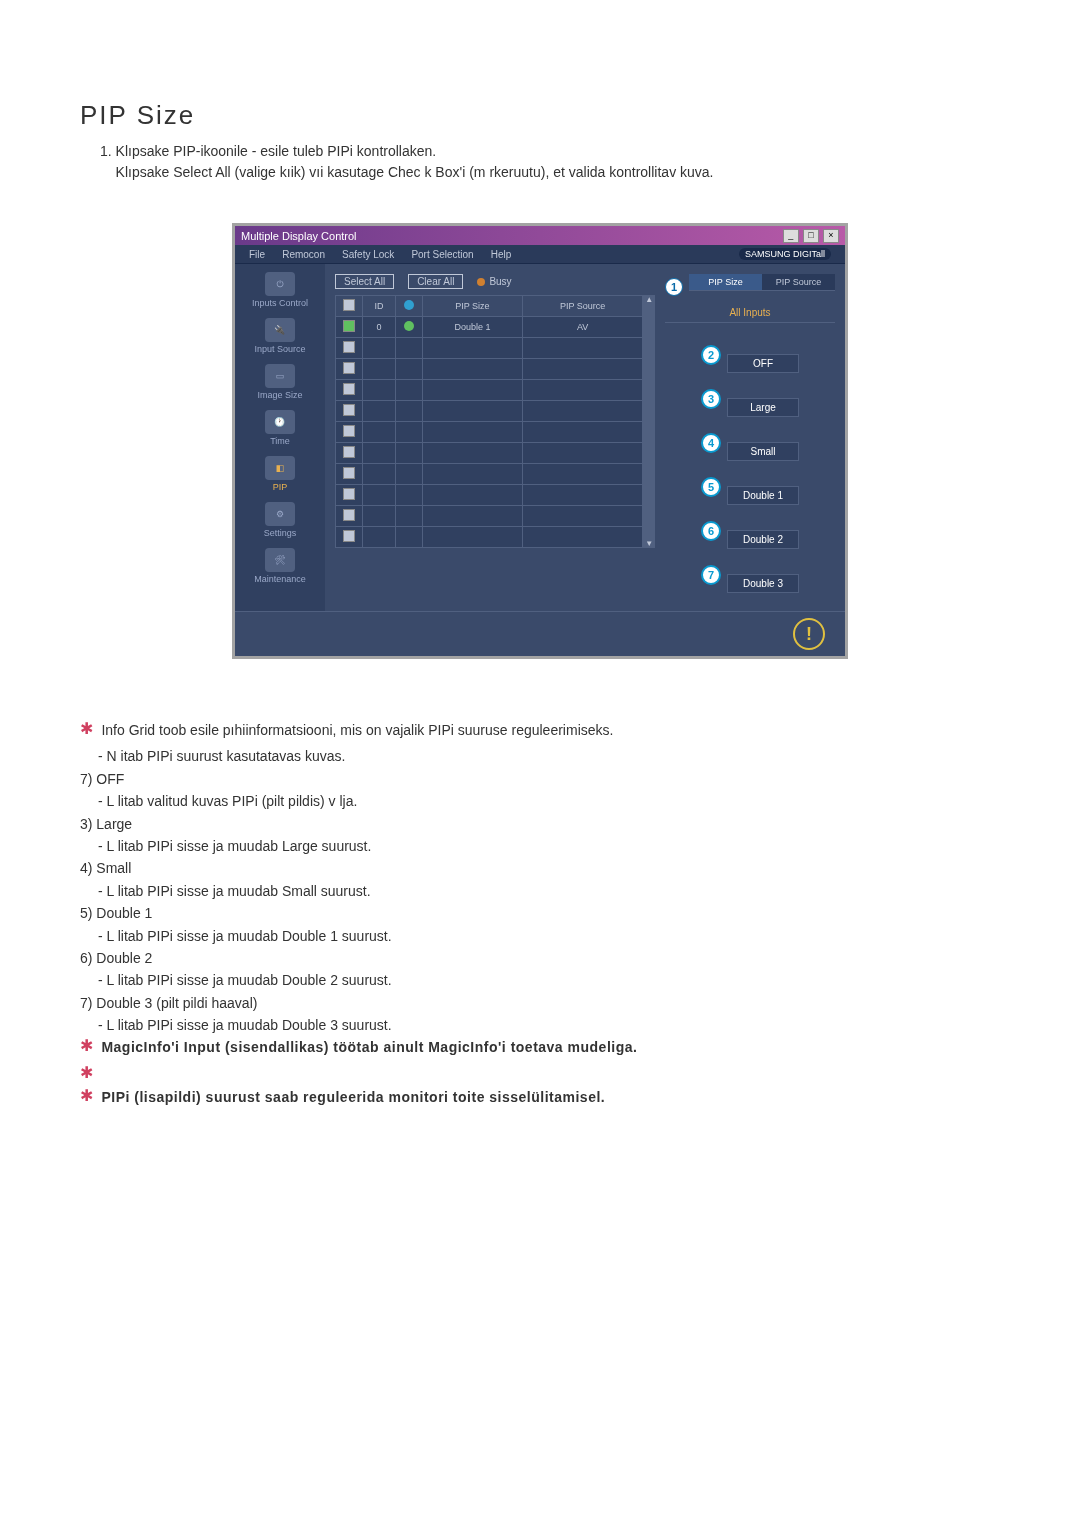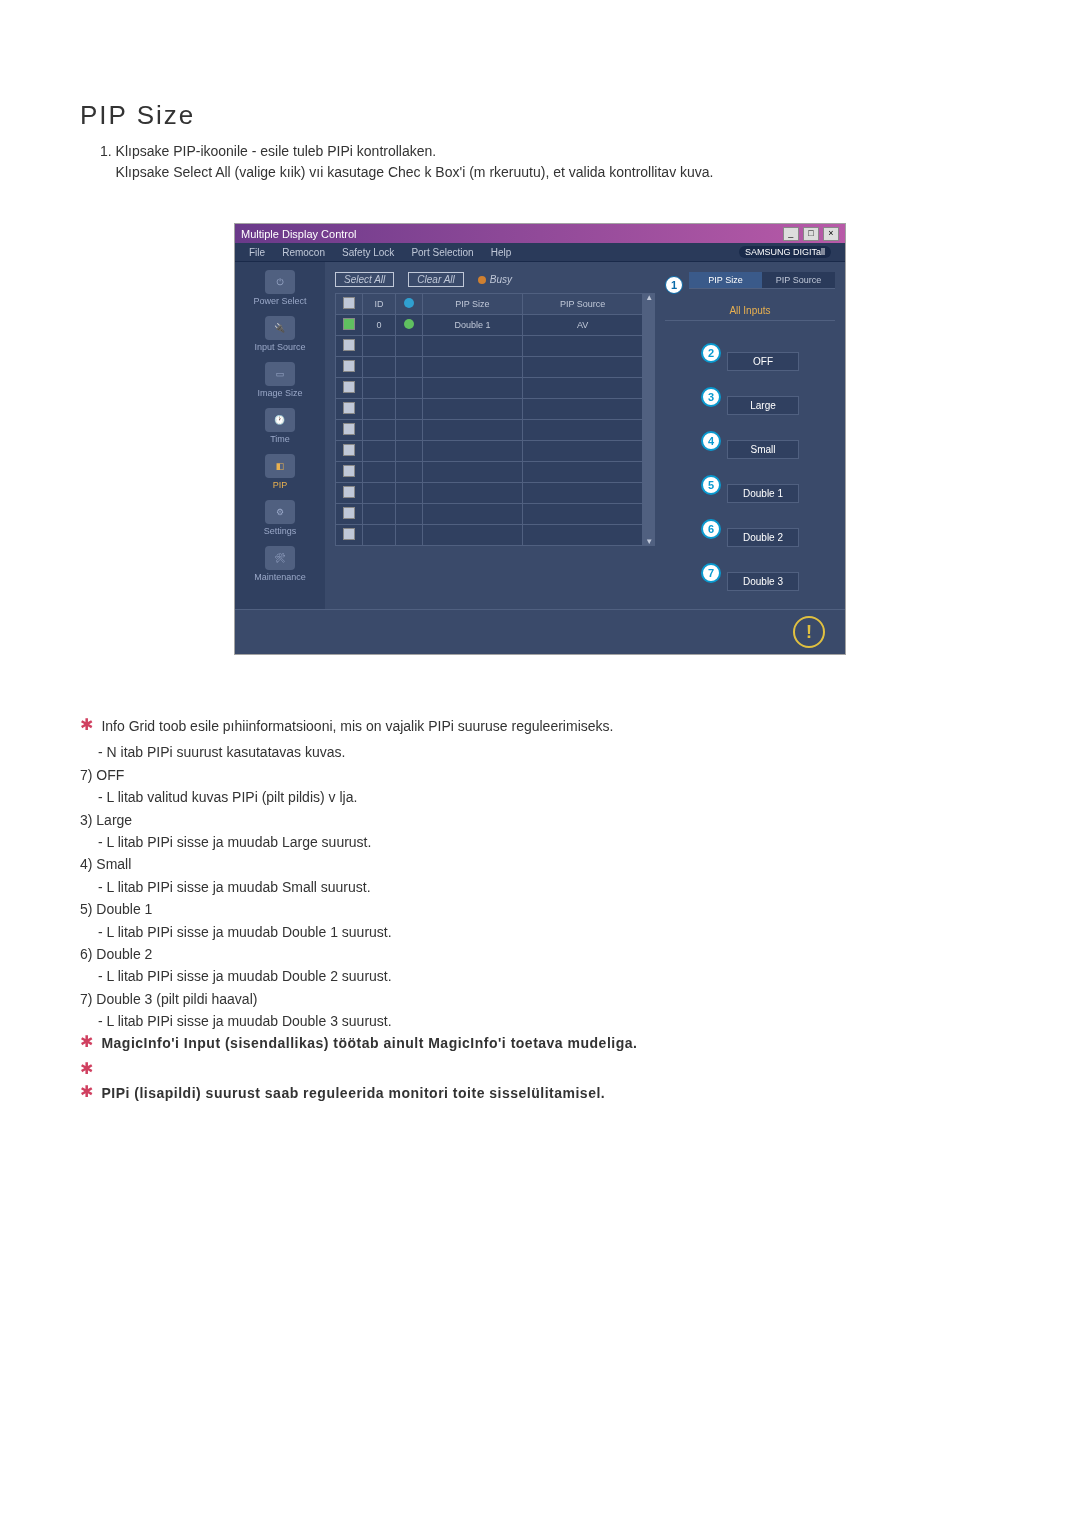--- a/index.html
+++ b/index.html
@@ -18,21 +18,21 @@
     color: #333;
   }
   .intro {
     margin-left: 20px;
     line-height: 1.5;
     margin-bottom: 40px;
   }
   .screenshot {
     width: 610px;
     margin: 0 auto 60px auto;
-    border: 1px solid #a3a3a3;
+    border: 3px solid #a3a3a3;
     background: #3a4a6a;
     font-size: 11px;
     color: #c0c8d8;
   }
   .titlebar {
     background: linear-gradient(to right, #6a3a8a, #b85aa8);
     color: #fff;
     padding: 2px 6px;
     display: flex;
     justify-content: space-between;
@@ -80,21 +80,21 @@
     border-radius: 4px;
     display: flex; align-items: center; justify-content: center;
   }
   .content {
     flex: 1;
     padding: 10px;
     display: flex;
     gap: 10px;
   }
   .tablepane { flex: 1; }
-  .topbtns { display: flex; align-items: center; gap: 14px; margin-bottom: 6px; font-style: italic; }
+  .topbtns { display: flex; align-items: center; gap: 14px; margin-bottom: 6px; }
   .topbtns .btn {
     border: 1px solid #c0c8d8;
     padding: 1px 8px;
     font-size: 10px;
     color: #c0c8d8;
   }
   .busy { display: flex; align-items: center; gap: 4px; font-size: 10px; }
   .busy .dot { width: 8px; height: 8px; background: #d08030; border-radius: 50%; }
   table.grid {
     width: 100%;
@@ -190,21 +190,21 @@
       <span>Safety Lock</span>
       <span>Port Selection</span>
       <span>Help</span>
     </div>
     <span class="brand">SAMSUNG DIGITall</span>
   </div>
   <div class="main">
     <div class="sidebar">
       <div class="side-item">
         <div class="side-icon">⏻</div>
-        <div>Power Select</div>
+        <div>Inputs Control</div>
       </div>
       <div class="side-item">
         <div class="side-icon">🔌</div>
         <div>Input Source</div>
       </div>
       <div class="side-item">
         <div class="side-icon">▭</div>
         <div>Image Size</div>
       </div>
       <div class="side-item">

